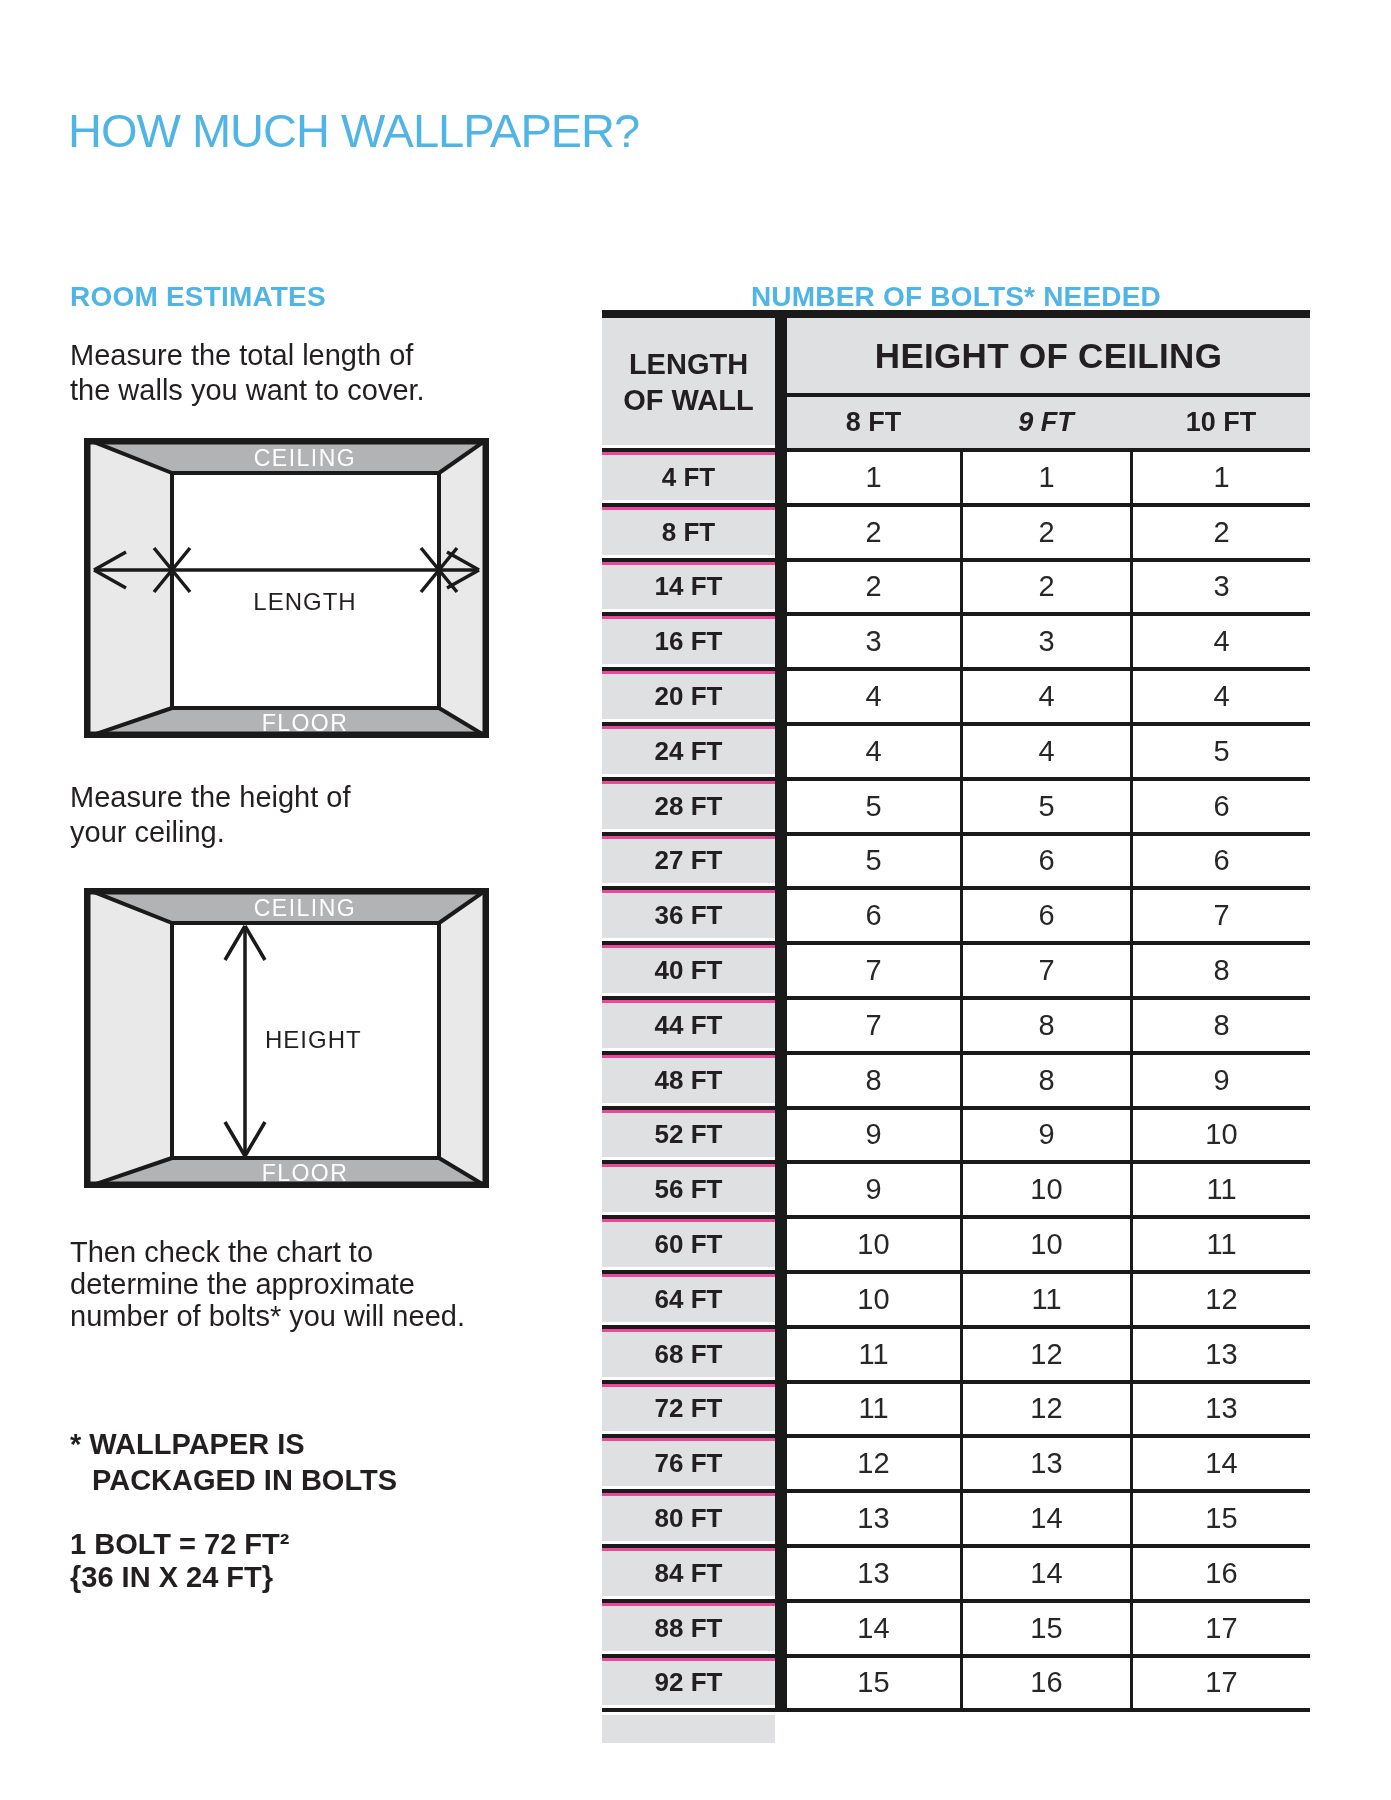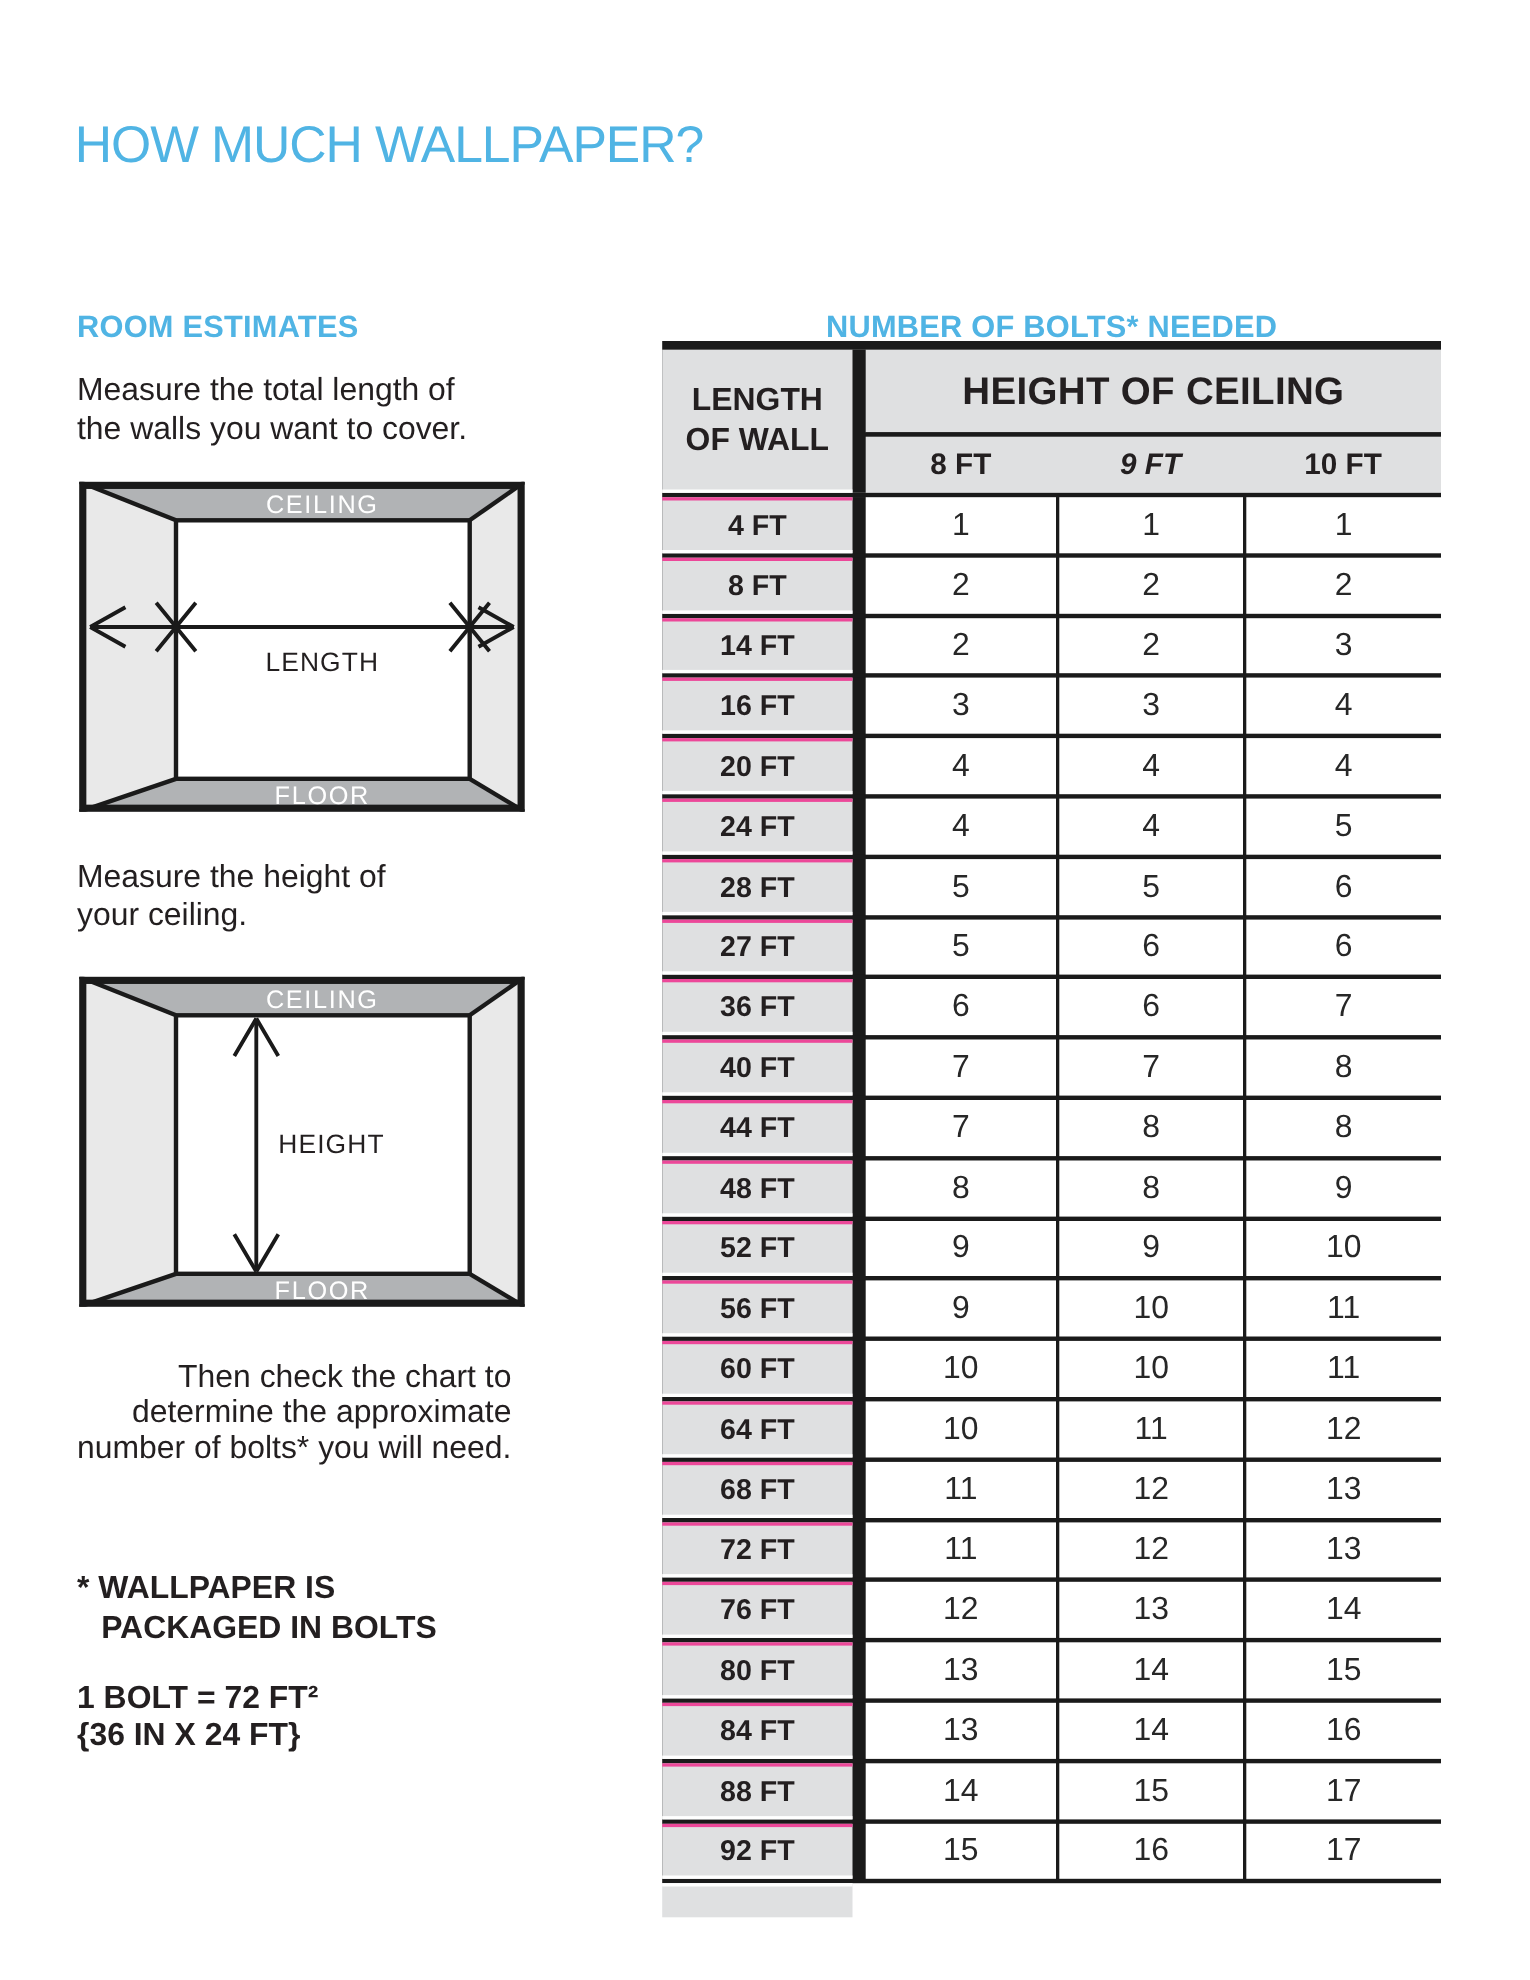--- a/index.html
+++ b/index.html
@@ -19,28 +19,28 @@
 
   .section-heading{position:absolute;font-size:28px;font-weight:bold;color:var(--accent-blue);
          line-height:32px;letter-spacing:0.2px;white-space:nowrap;}
   .left-heading{left:70px;top:258px;}
   .right-heading{left:602px;top:258px;width:708px;text-align:center;}
 
   .body-text{position:absolute;left:70px;font-size:29px;line-height:35px;color:var(--text);
          white-space:pre-line;}
   .para1{top:338px;}
   .para2{top:780px;}
-  .para3{top:1236px;line-height:32px;text-align:right;}
+  .para3{top:1236px;line-height:32px;}
 
   .footnote{position:absolute;left:70px;top:1426px;font-size:29px;font-weight:bold;
          line-height:36px;white-space:pre-line;text-indent:-22px;padding-left:22px;}
   .bolt-def{position:absolute;left:70px;top:1528px;font-size:29px;font-weight:bold;
          line-height:33px;white-space:pre-line;}
 
-  .diagram{position:absolute;left:72px;width:405px;height:380px;}
+  .diagram{position:absolute;left:84px;width:405px;height:380px;}
   .diagram1{top:438px;}
   .diagram2{top:888px;}
   .diagram svg{display:block;width:405px;height:300px;}
   .diag-label-dark{font-size:24px;letter-spacing:1px;fill:var(--text);}
   .diag-label-light{font-size:23px;letter-spacing:1.5px;fill:#ffffff;}
 
   
   .bolts-table{position:absolute;left:602px;top:310px;width:708px;}
   .top-bar{width:708px;height:8px;background:var(--line-black);}
   .t-header{display:grid;grid-template-columns:173px 12px 523px;height:130px;background:var(--line-black);}

